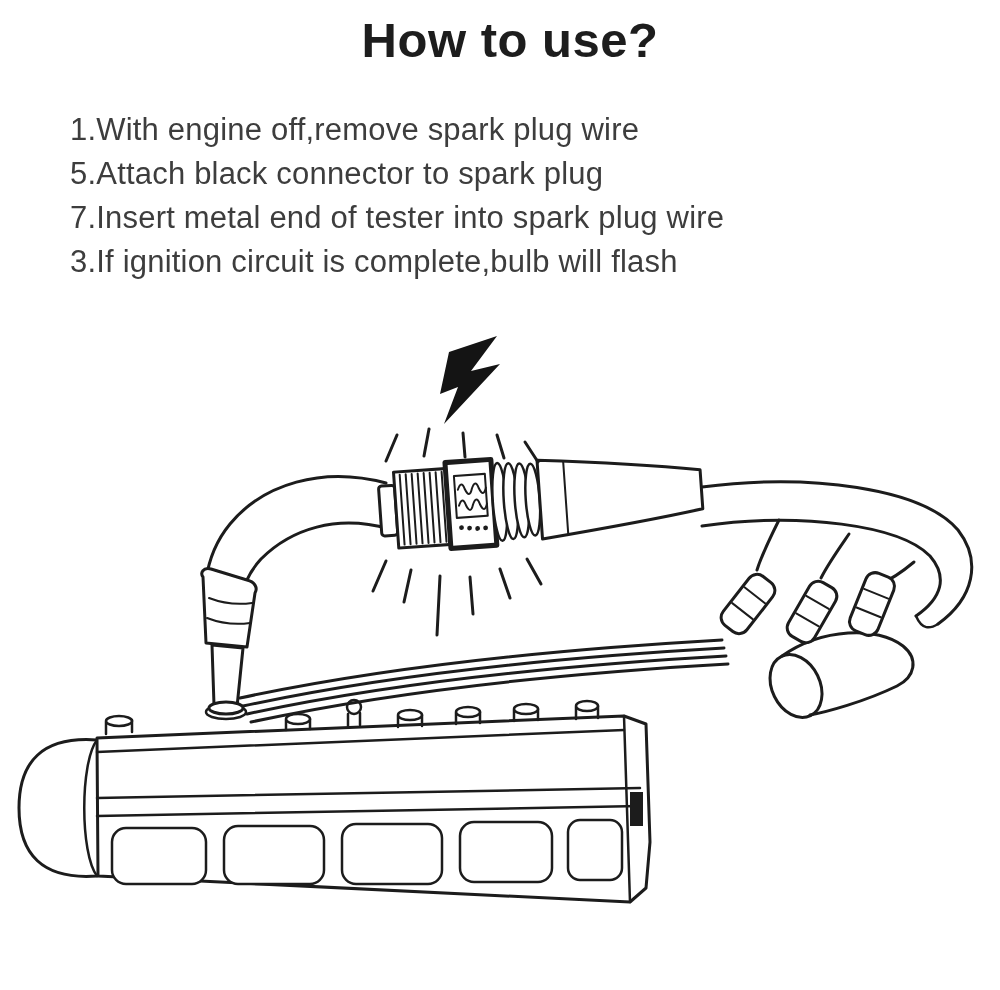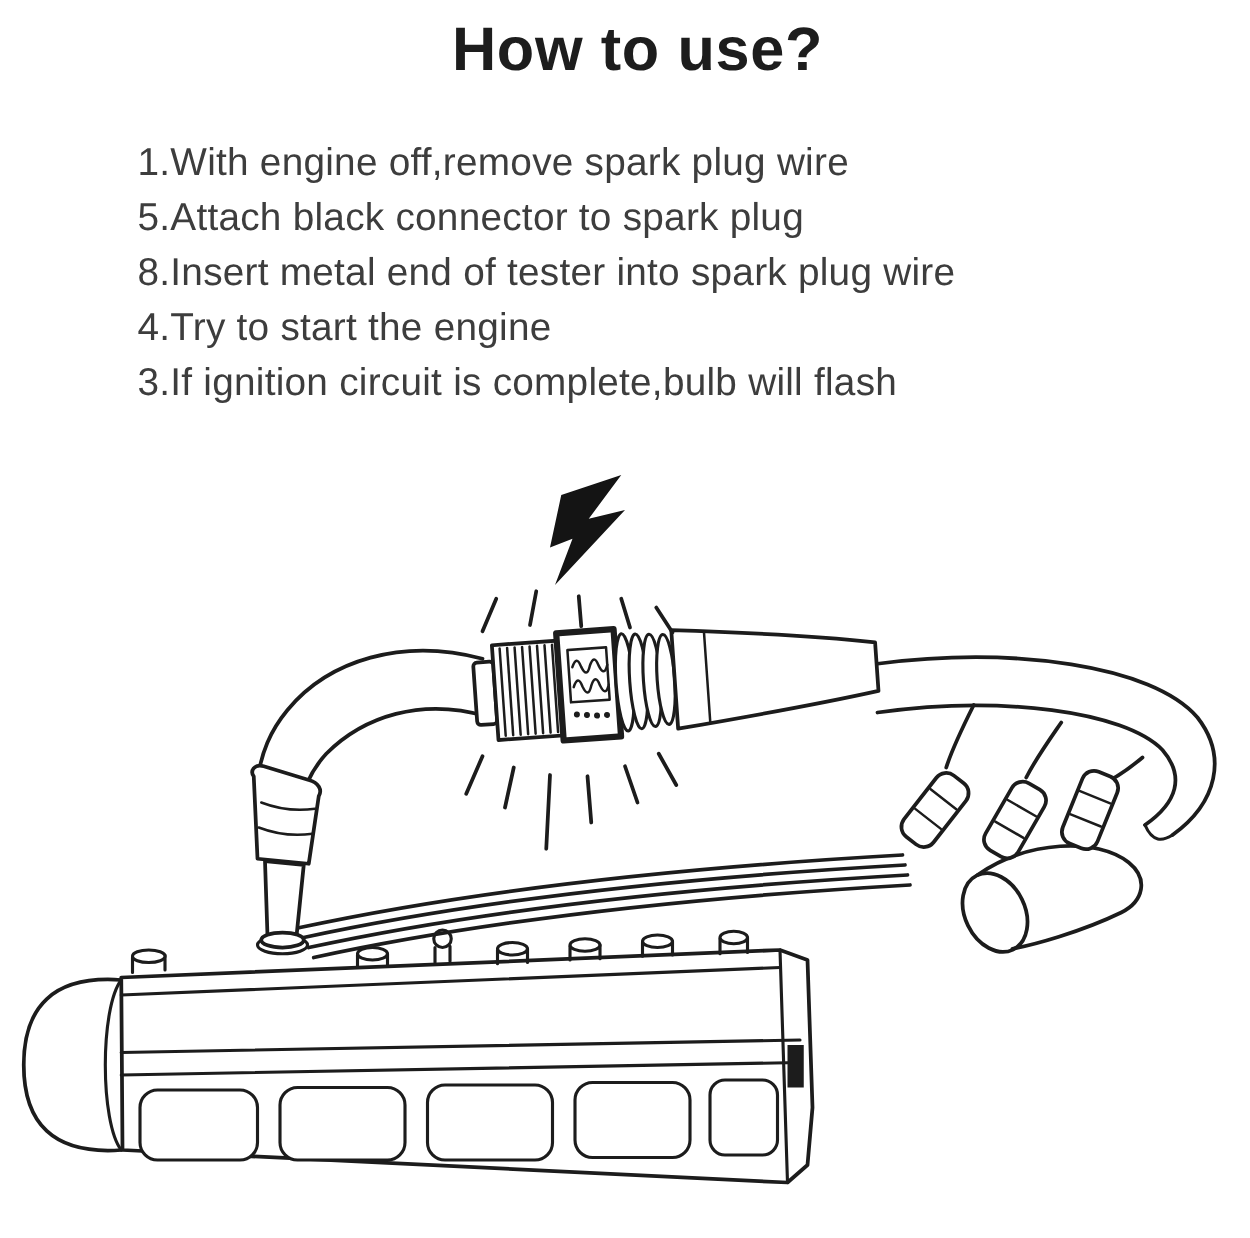--- a/index.html
+++ b/index.html
@@ -16,21 +16,21 @@
   .title {
     margin: 12px 0 0 0;
     text-align: center;
     font-size: 49px;
     font-weight: 700;
     letter-spacing: 0.5px;
     color: #1d1d1d;
     padding-left: 20px;
   }
   .steps {
-    margin: 40px 0 0 110px;
+    margin: 40px 0 0 70px;
     font-size: 31px;
     line-height: 44px;
     color: #3d3d3d;
     letter-spacing: 0.2px;
   }
   .step { white-space: nowrap; }
   .figure {
     margin-top: 46px;
     width: 1000px;
   }
@@ -39,22 +39,21 @@
 </head>
 <body>
 
 <div class="page">
 
   <h1 class="title">How to use?</h1>
 
   <div class="steps">
     <div class="step">1.With engine off,remove spark plug wire</div>
     <div class="step">5.Attach black connector to spark plug</div>
-    <div class="step">8.Insert metal end of tester into spark plug wire</div>
-    <div class="step">4.Try to start the engine</div>
+    <div class="step">7.Insert metal end of tester into spark plug wire</div>
     <div class="step">3.If ignition circuit is complete,bulb will flash</div>
   </div>
 
   <div class="figure">
     <svg width="1000" height="610" viewBox="0 0 1000 610" role="img" aria-label="Line drawing: inline spark plug tester connected between the spark plug wire and the spark plug on an engine valve cover; lightning bolt and flash rays show the bulb flashing; distributor boots and cap at right">
       <g stroke="#1c1c1c" fill="none" stroke-width="3" stroke-linecap="round" stroke-linejoin="round">
 
         <g fill="#ffffff">
           <path d="M97 410 C42 406 19 432 19 478 C19 524 42 550 97 546 Z"></path>
           <path d="M97 410 C80 432 80 524 97 546" stroke-width="2.5"></path>

